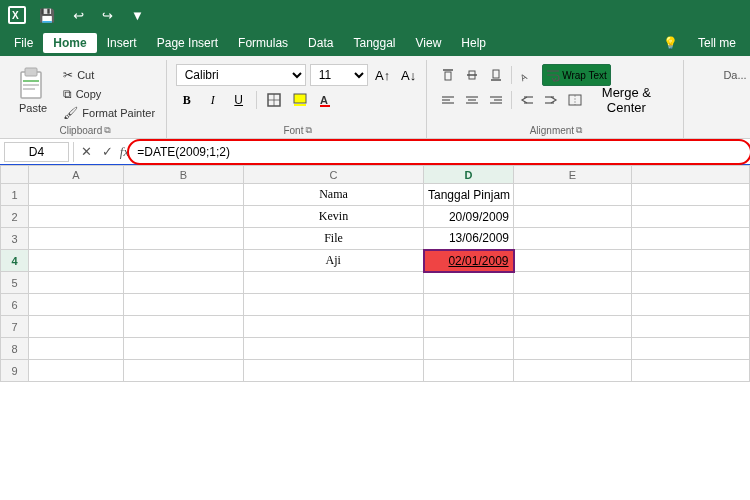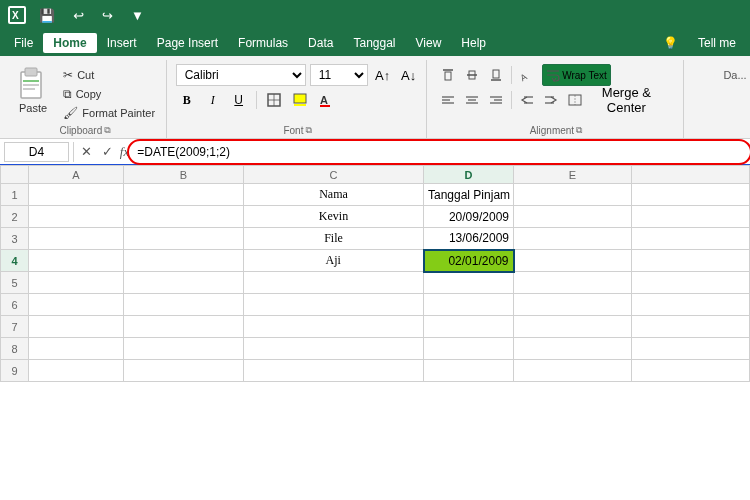--- a/index.html
+++ b/index.html
@@ -252,22 +252,23 @@
       color: #1e7145;
       font-weight: 600;
     }
     table.sheet .row-header.active-row {
       background: #e6f2eb;
       color: #1e7145;
       font-weight: 600;
     }
     table.sheet td { height: 22px; padding: 0 4px; }
     table.sheet td.selected {
-      border: 2px solid #0c4a6e;
-      background: #84cc16;
+      border: 2px solid #701a75;
+      background: #ef4444;
+      text-decoration: underline;
     }
     table.sheet td.center { text-align: center; font-family: Liberation Serif, serif; }
     table.sheet td.right { text-align: right; }
     table.sheet .col-a { width: 28px; }
     table.sheet .col-b { width: 95px; }
     table.sheet .col-c { width: 120px; }
     table.sheet .col-d { width: 180px; }
     table.sheet .col-e { width: 90px; }
 
     .spreadsheet-wrapper {

